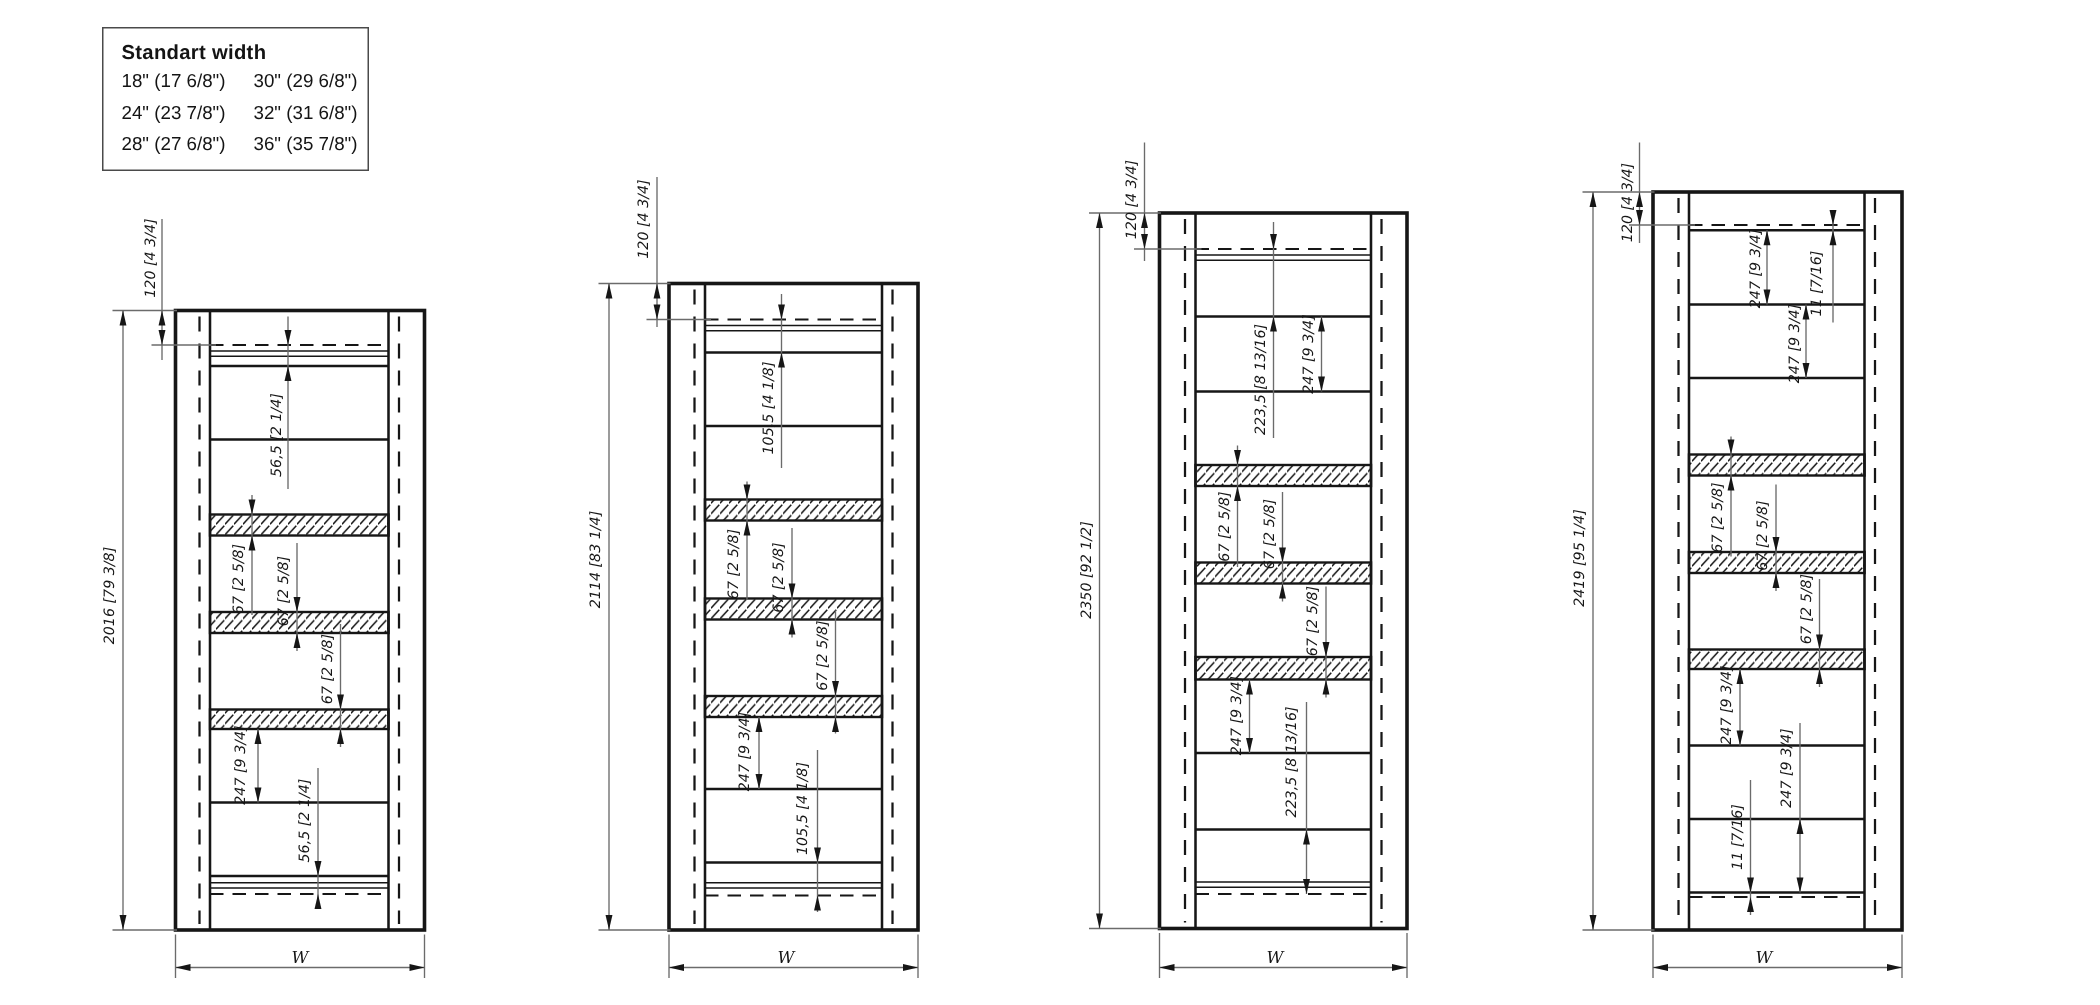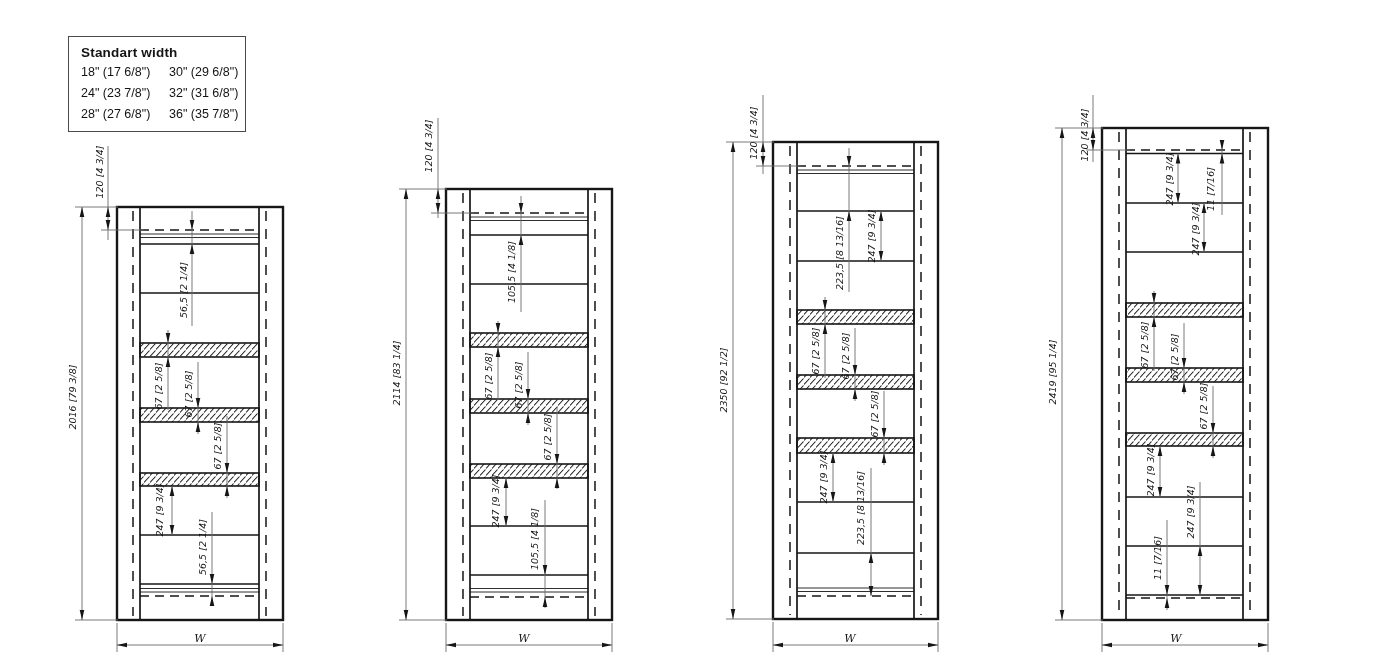--- a/index.html
+++ b/index.html
@@ -14,21 +14,21 @@
   .thin{stroke:#161616;stroke-width:0.9;}
   .dashv{stroke:#161616;stroke-width:1.5;stroke-dasharray:10 8;fill:none;}
   .dashh{stroke:#161616;stroke-width:1.3;stroke-dasharray:9 6;}
   .band{fill:url(#hatch);stroke:#161616;stroke-width:1.6;}
   .dim{stroke:#6b6b6b;stroke-width:0.9;}
   .arr{fill:#161616;stroke:none;}
   .dimtxt{font:italic 9.5px "DejaVu Sans",sans-serif;fill:#161616;}
   .wtxt{font:italic 11px "DejaVu Serif",serif;fill:#161616;}
 
   
-  .legend{position:absolute;left:68px;top:36px;width:178px;box-sizing:border-box;
+  .legend{position:absolute;left:68px;top:18px;width:178px;box-sizing:border-box;
           border:1.6px solid #4a4a4a;background:#fff;padding:8px 6px 10px 12px;z-index:2;}
   .legend-title{font-weight:700;font-size:13.5px;color:#141414;margin-bottom:5px;letter-spacing:.2px;}
   .legend-grid{display:grid;grid-template-columns:88px auto;row-gap:7px;
                font-size:12.5px;color:#141414;white-space:nowrap;}
 </style>
 </head>
 <body>
 
 <div class="stage">
 

